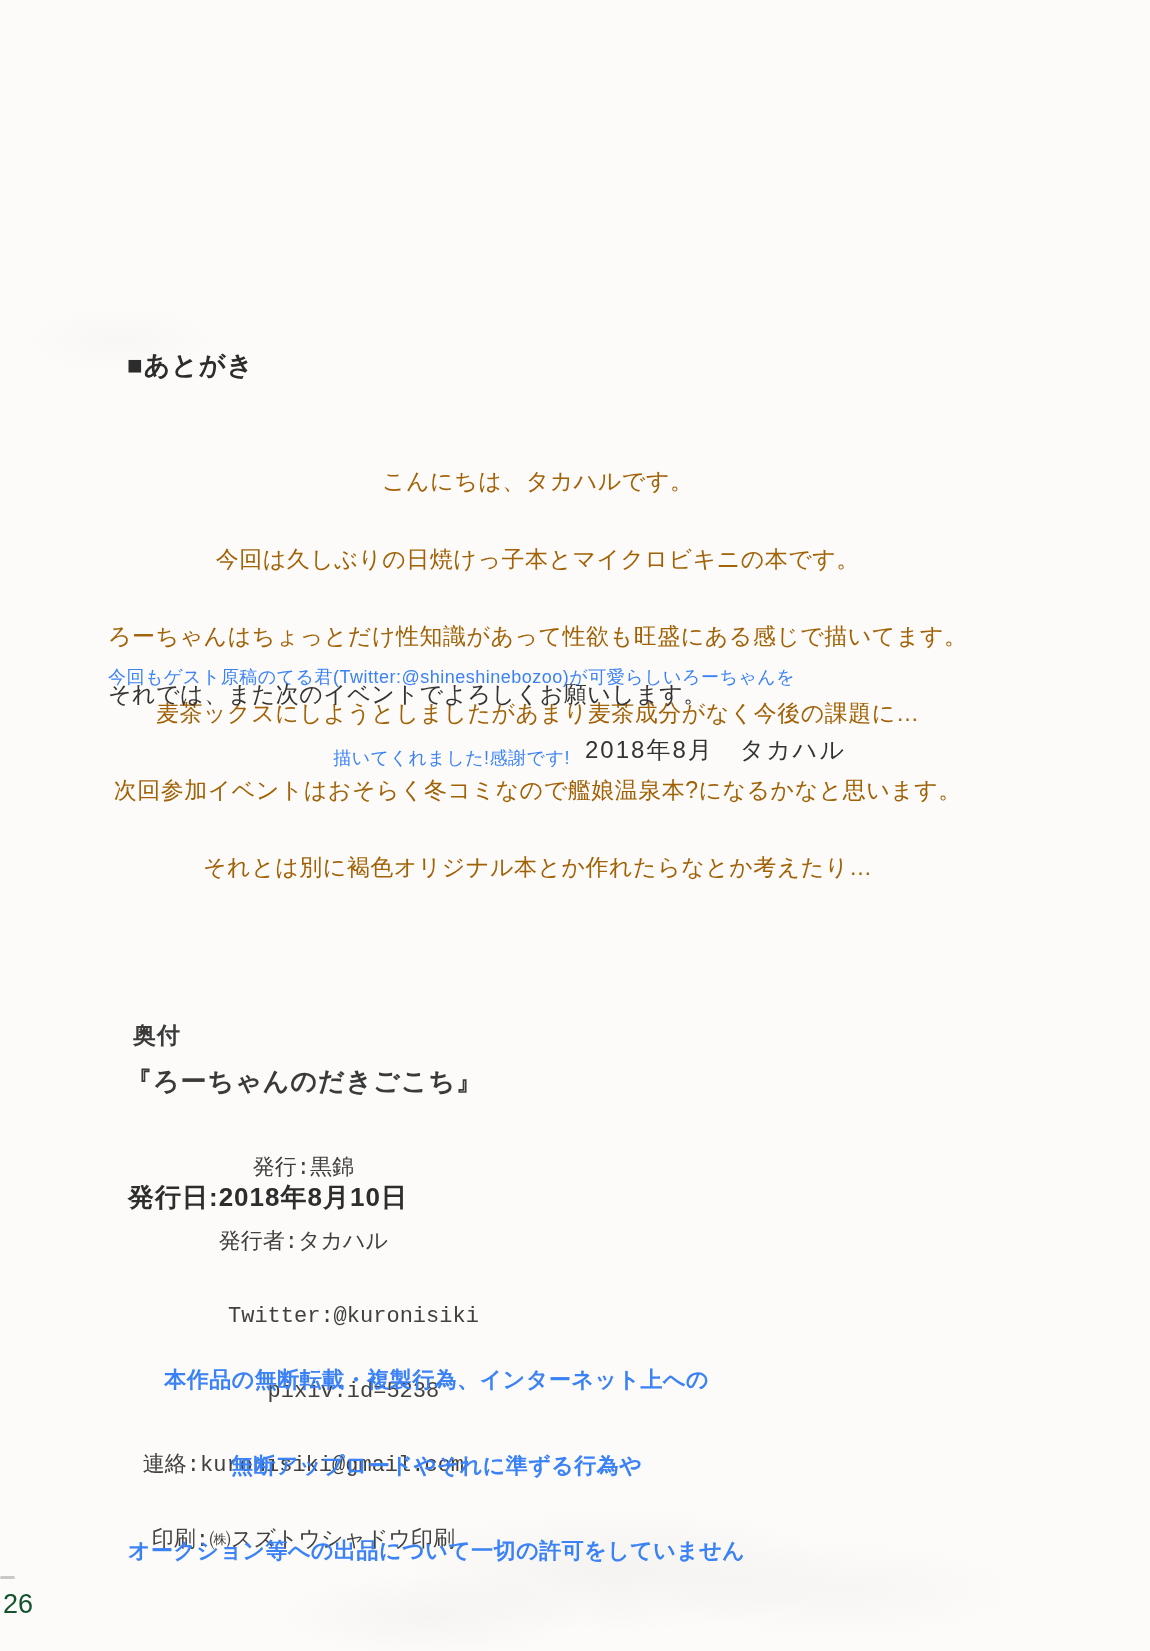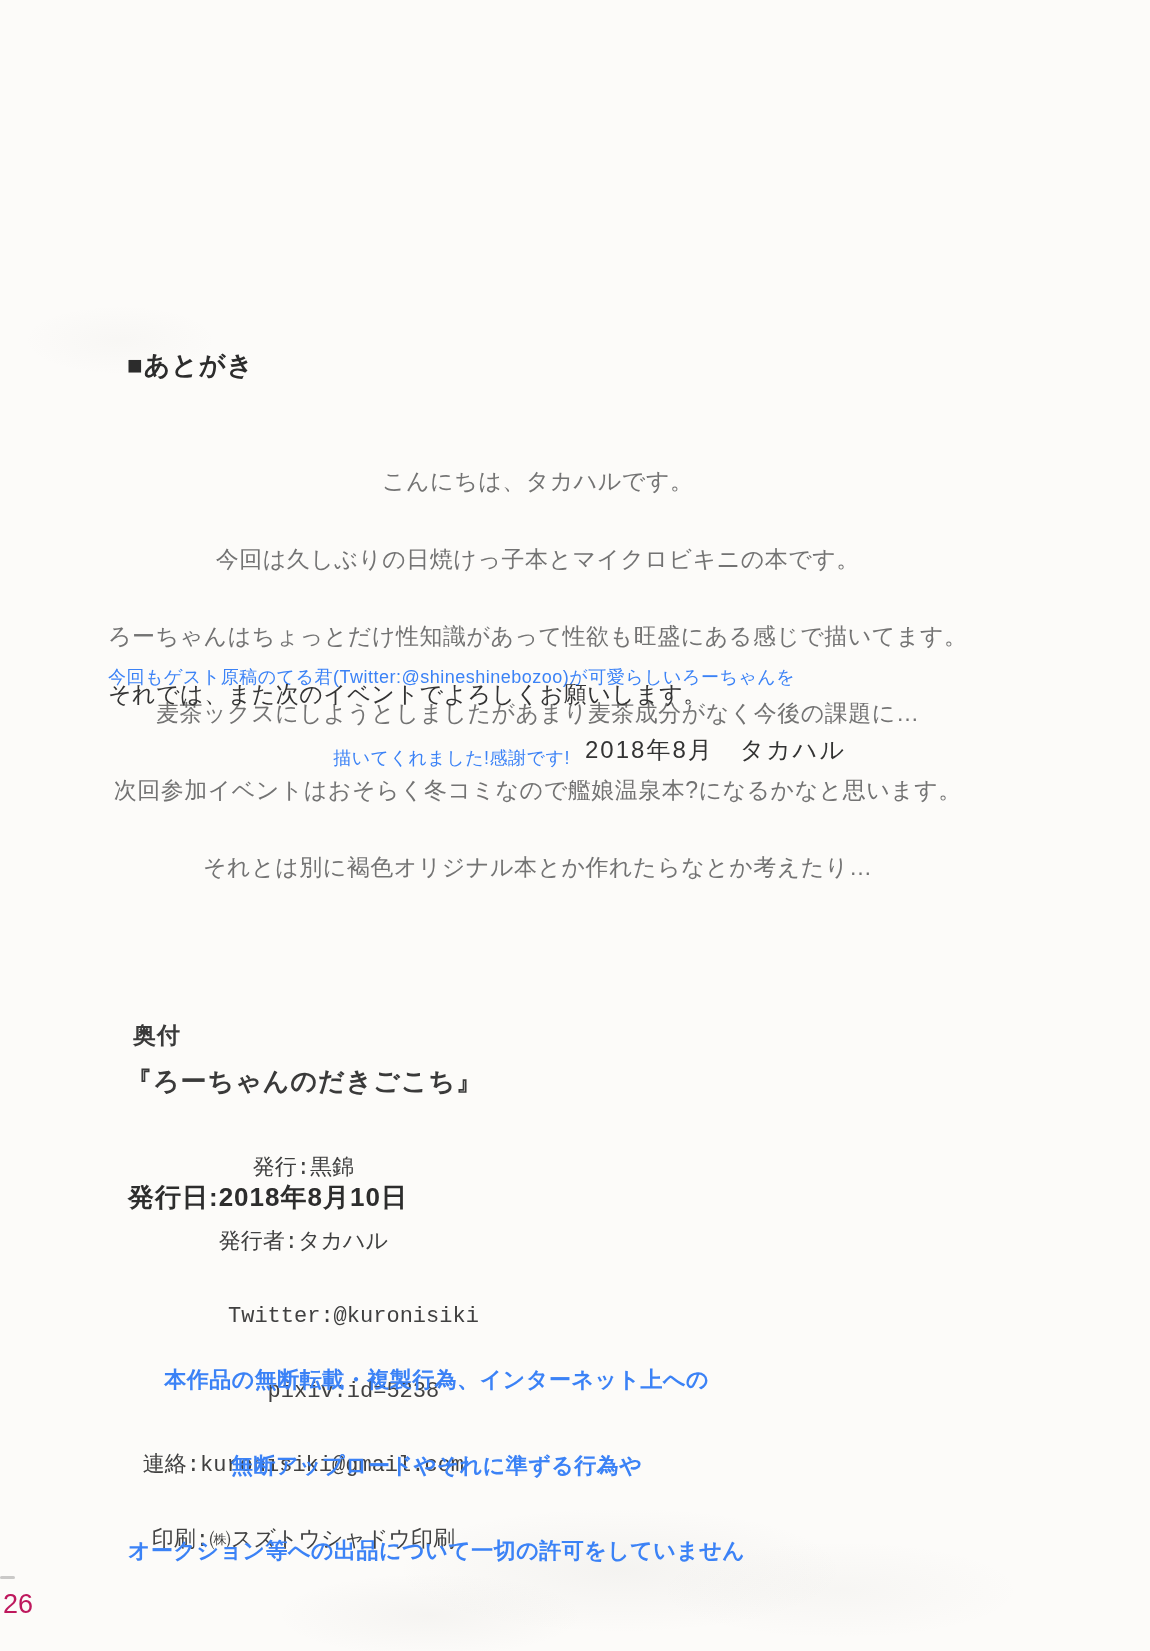--- a/index.html
+++ b/index.html
@@ -36,21 +36,21 @@
   }
 
   .afterword-heading {
     left: 127px; top: 348px;
     font-size: 26px; font-weight: 700;
     letter-spacing: 1px; color: #2c2c2c;
   }
   .body-block {
     left: 108px; top: 418px;
     font-size: 23px; line-height: 25.7px;
-    letter-spacing: 0.5px; color: #737373;
+    letter-spacing: 0.5px; color: #a16207;
   }
   .guest-block {
     left: 108px; top: 610px;
     font-size: 18px; line-height: 27px;
     letter-spacing: 0.5px; color: #3b82f6;
   }
   .closing {
     left: 108px; top: 679px;
     font-size: 23px; letter-spacing: 0.5px; color: #333;
   }
@@ -83,21 +83,21 @@
     letter-spacing: 1px; color: #2d2d2d;
   }
   .notice-block {
     left: 128px; top: 1309px;
     font-size: 22px; font-weight: 700;
     line-height: 28.5px; letter-spacing: 0.5px;
     color: #3b82f6;
   }
   .page-number {
     left: 3px; top: 1589px;
-    font-size: 27px; color: #be185d;
+    font-size: 27px; color: #14532d;
   }
 </style>
 </head>
 <body>
 
 <div class="paper-texture"></div>
 <div class="scan-artifact"></div>
 
 <div class="abs afterword-heading">■あとがき</div>
 

